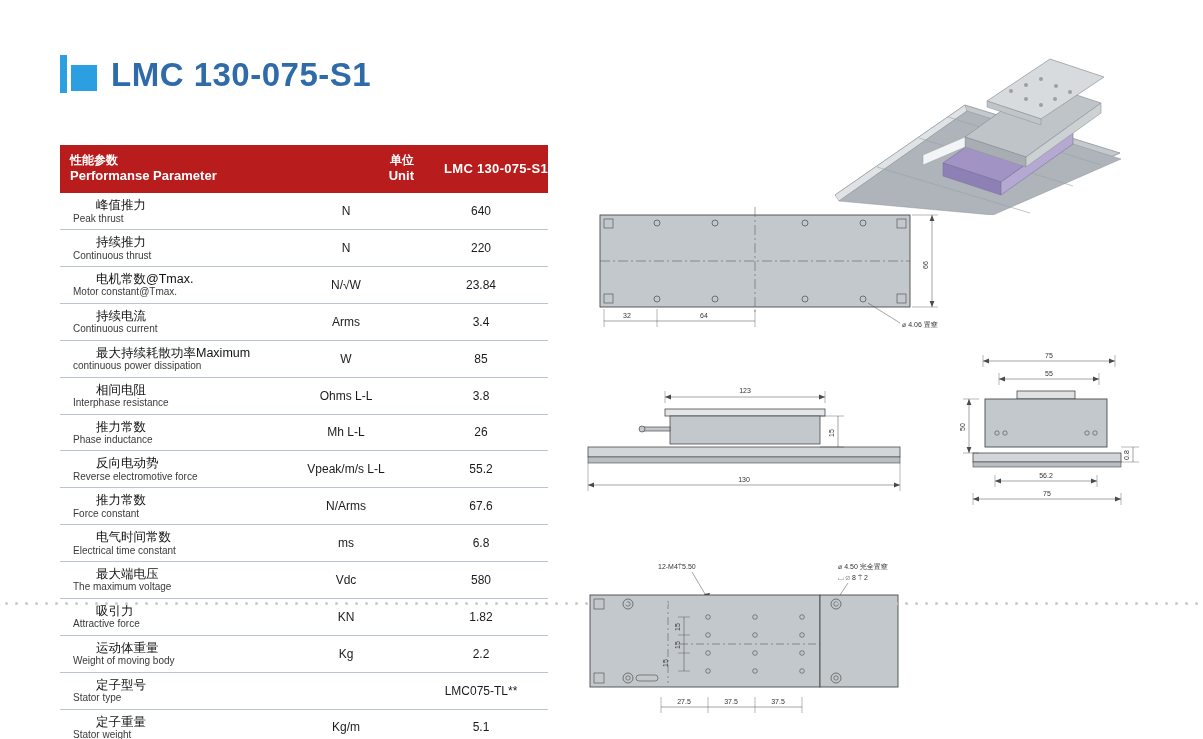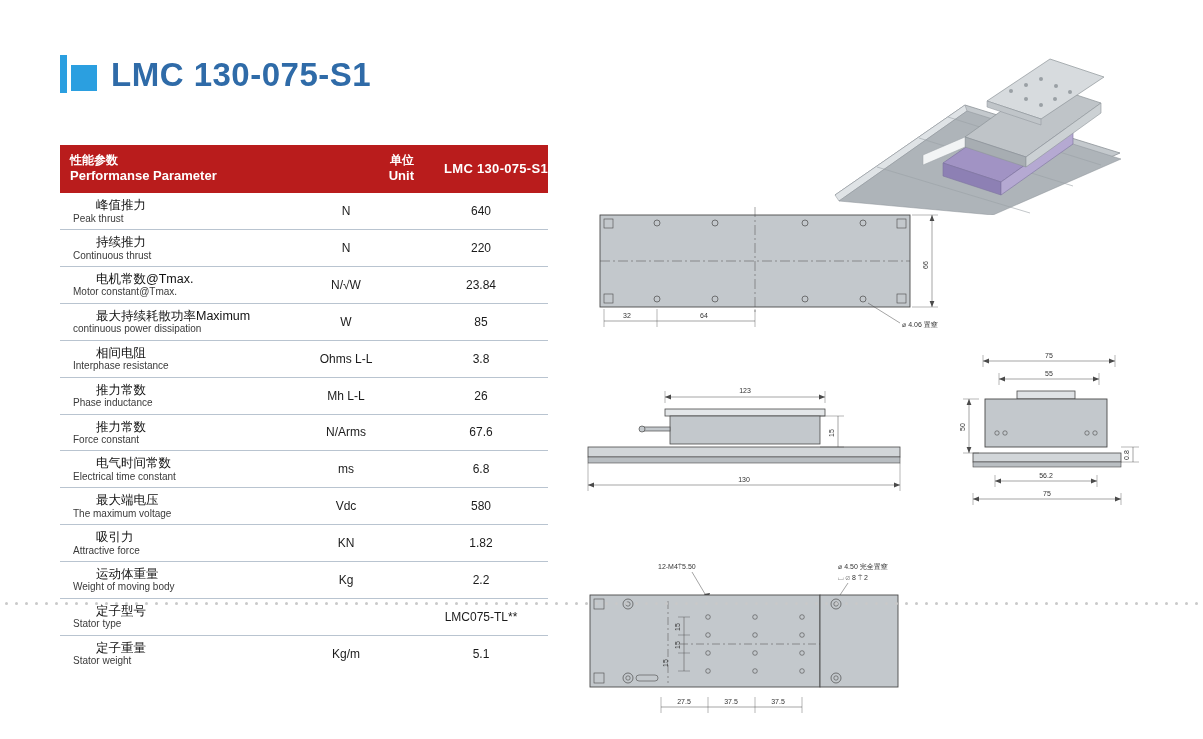--- a/index.html
+++ b/index.html
@@ -151,20 +151,28 @@
         <tr>
           <td class="p-name">
             <span class="cn">电机常数@Tmax.</span>
             <span class="en">Motor constant@Tmax.</span>
           </td>
           <td class="p-unit">N/√W</td>
           <td class="p-val">23.84</td>
         </tr>
         <tr>
           <td class="p-name">
+            <span class="cn">持续电流</span>
+            <span class="en">Continuous current</span>
+          </td>
+          <td class="p-unit">Arms</td>
+          <td class="p-val">3.4</td>
+        </tr>
+        <tr>
+          <td class="p-name">
             <span class="cn">最大持续耗散功率Maximum</span>
             <span class="en">continuous power dissipation</span>
           </td>
           <td class="p-unit">W</td>
           <td class="p-val">85</td>
         </tr>
         <tr>
           <td class="p-name">
             <span class="cn">相间电阻</span>
             <span class="en">Interphase resistance</span>
@@ -172,20 +180,28 @@
           <td class="p-unit">Ohms L-L</td>
           <td class="p-val">3.8</td>
         </tr>
         <tr>
           <td class="p-name">
             <span class="cn">推力常数</span>
             <span class="en">Phase inductance</span>
           </td>
           <td class="p-unit">Mh L-L</td>
           <td class="p-val">26</td>
+        </tr>
+        <tr>
+          <td class="p-name">
+            <span class="cn">反向电动势</span>
+            <span class="en">Reverse electromotive force</span>
+          </td>
+          <td class="p-unit">Vpeak/m/s L-L</td>
+          <td class="p-val">55.2</td>
         </tr>
         <tr>
           <td class="p-name">
             <span class="cn">推力常数</span>
             <span class="en">Force constant</span>
           </td>
           <td class="p-unit">N/Arms</td>
           <td class="p-val">67.6</td>
         </tr>
         <tr>

